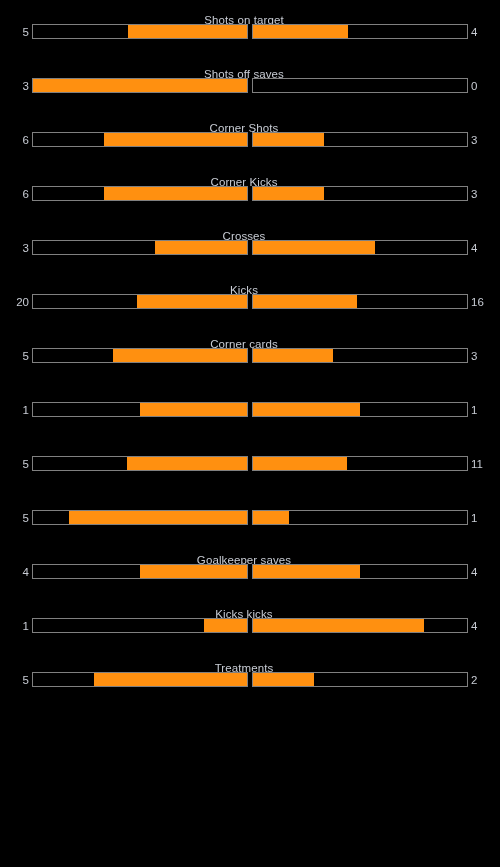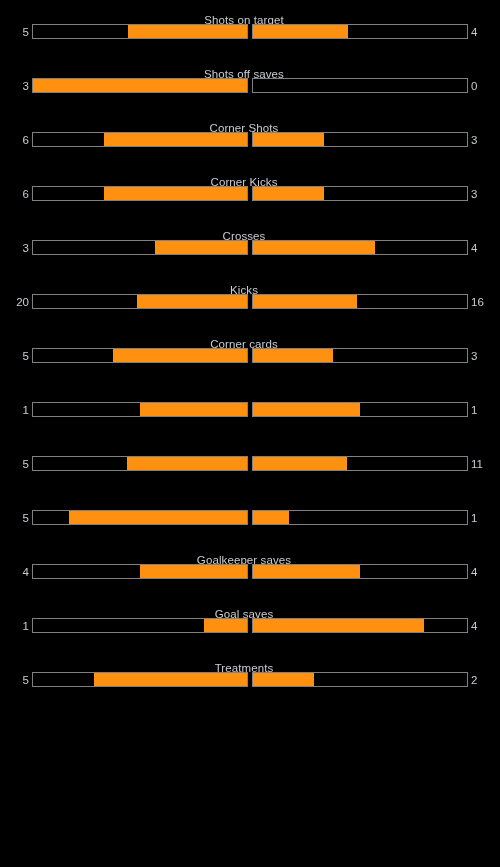--- a/index.html
+++ b/index.html
@@ -229,21 +229,21 @@
         <div class="track track-left">
           <div class="fill fill-left" style="width: 50%; background: rgb(255, 144, 16);"></div>
         </div>
         <div class="track track-right">
           <div class="fill fill-right" style="width: 50%; background: rgb(255, 144, 16);"></div>
         </div>
         <div class="value-label value-right">4</div>
       </div>
     </div>
     <div class="stat-row">
-      <div class="stat-title">Goal saves</div>
+      <div class="stat-title">Kicks kicks</div>
       <div class="bar-line">
         <div class="value-label value-left">1</div>
         <div class="track track-left">
           <div class="fill fill-left" style="width: 20%; background: rgb(255, 144, 16);"></div>
         </div>
         <div class="track track-right">
           <div class="fill fill-right" style="width: 80%; background: rgb(255, 144, 16);"></div>
         </div>
         <div class="value-label value-right">4</div>
       </div>

